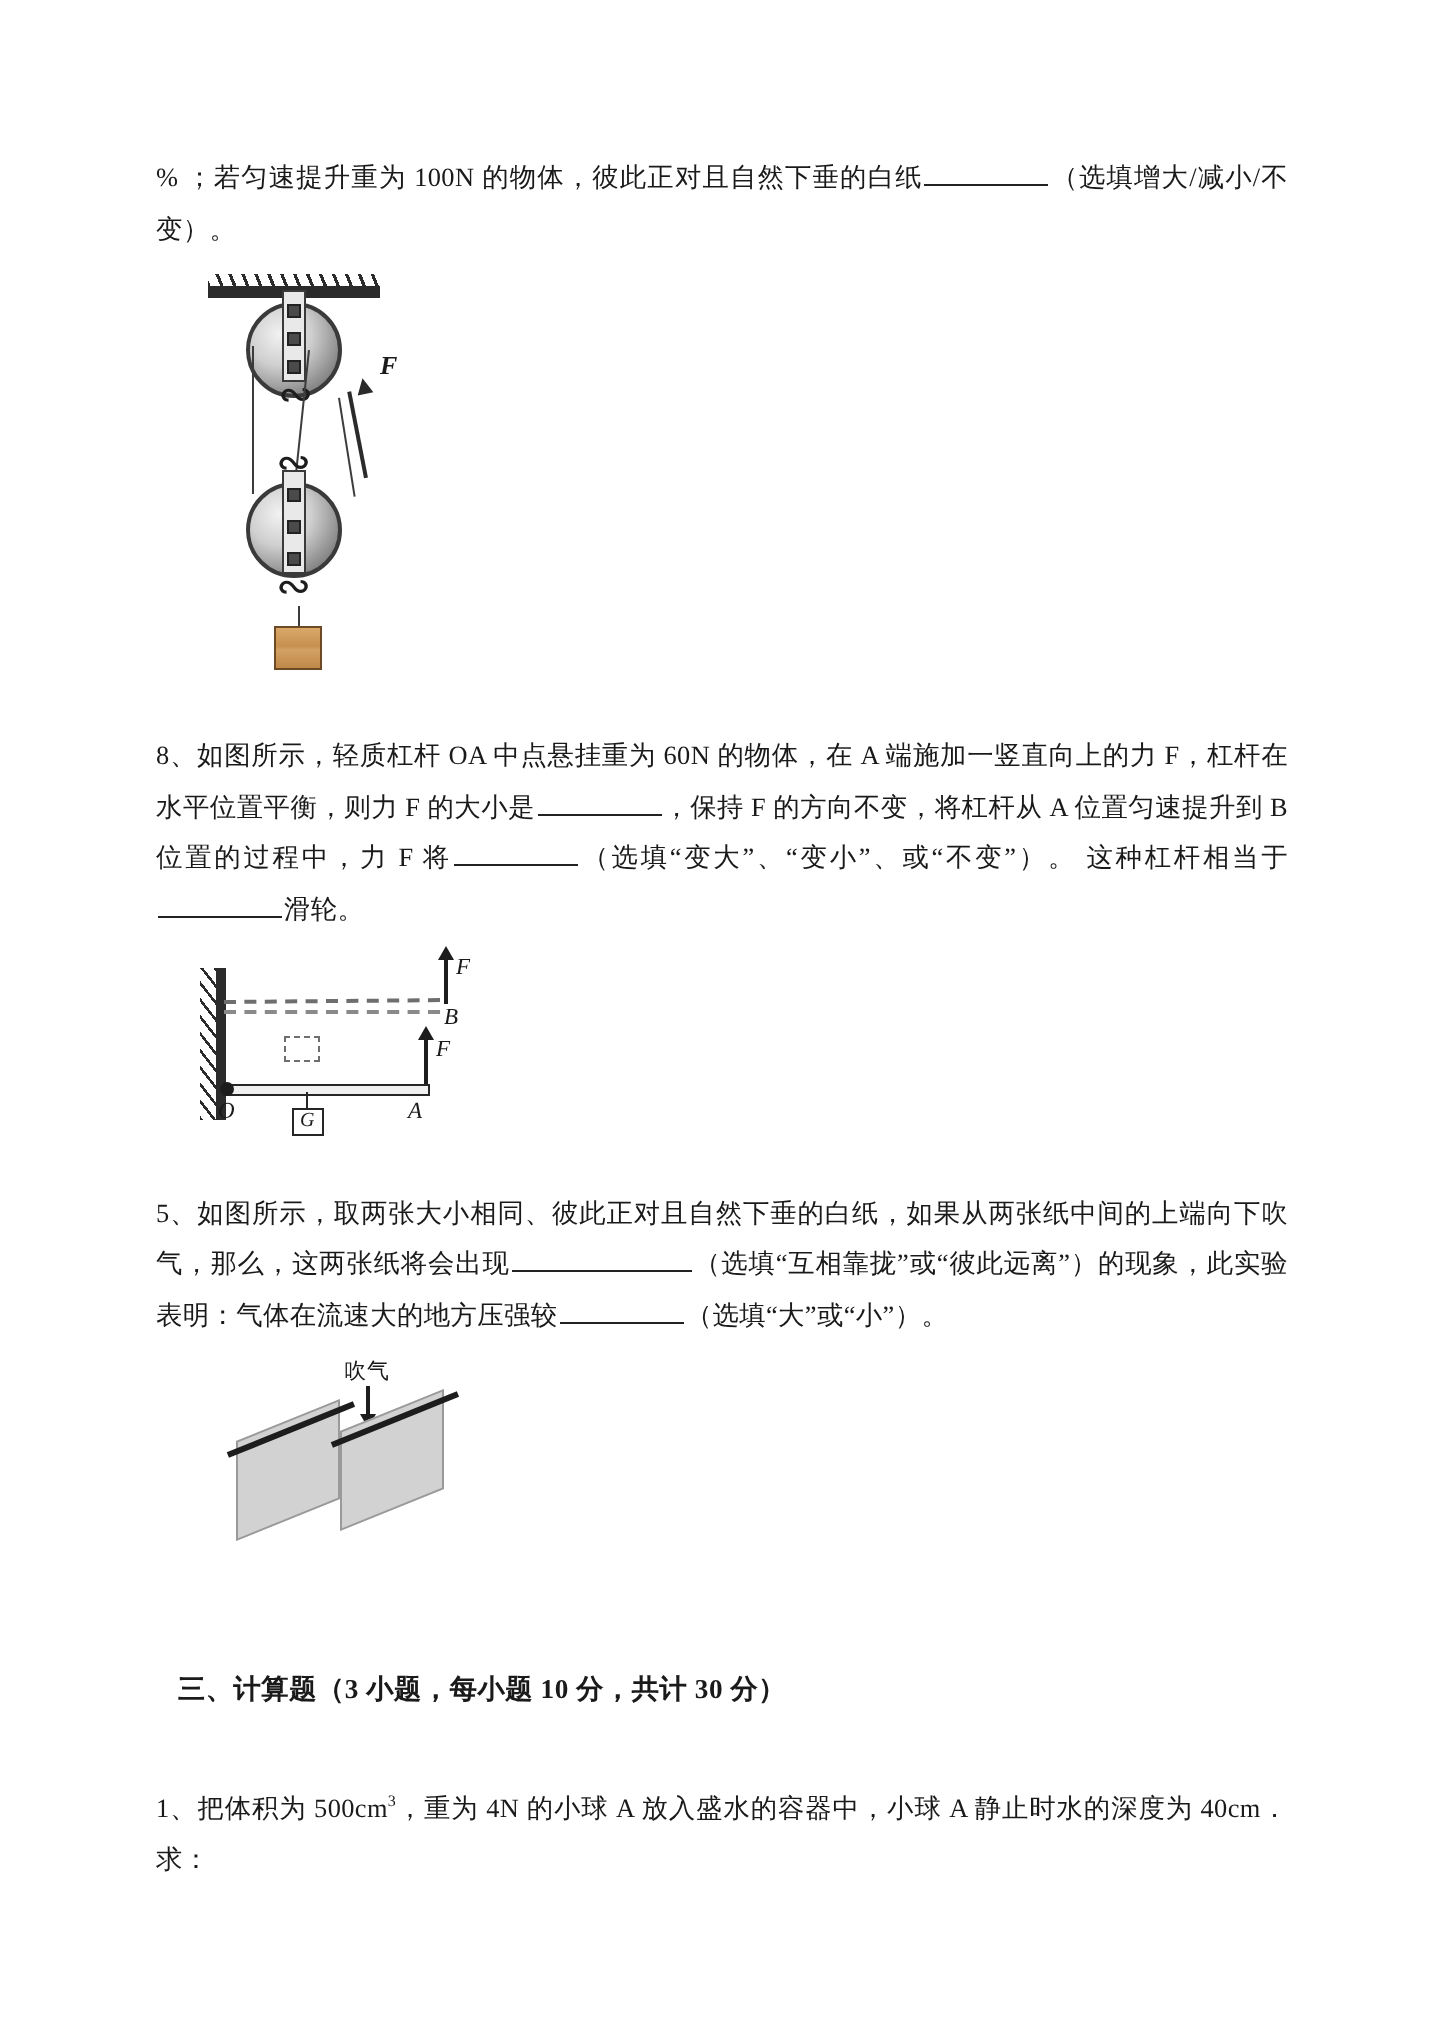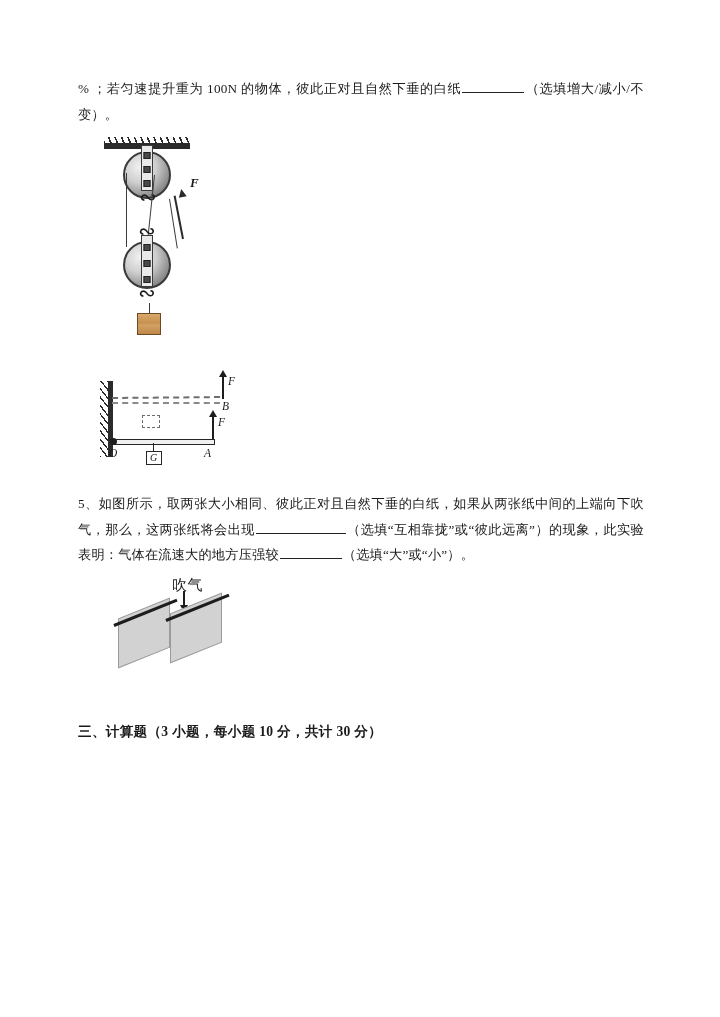--- a/index.html
+++ b/index.html
@@ -259,21 +259,21 @@
   }
   .rod {
     position: absolute;
     height: 3.4px;
     background: #1d1d1d;
     transform-origin: left center;
   }
   .blow-label {
     position: absolute;
     left: 56px; top: -2px;
-    font-size: 15px;
+    font-size: 11px;
     font-family: Liberation Sans, sans-serif;
     color: #1a1a1a;
     letter-spacing: 0.5px;
   }
   .blow-arrow {
     position: absolute;
     left: 67px; top: 13px;
     width: 1.6px; height: 15px;
     background: #1d1d1d;
   }
@@ -282,21 +282,21 @@
     position: absolute;
     left: -3.3px; bottom: -6px;
     border-left: 4.2px solid transparent;
     border-right: 4.2px solid transparent;
     border-top: 7px solid #1d1d1d;
   }
 
   .section-head {
     font-size: 13.6px;
     font-weight: bold;
-    margin: 0;
+    margin: 11px;
     line-height: 24px;
     letter-spacing: 0.3px;
   }
   .sp-md { height: 20px; }
   .sp-lg { height: 28px; }
   .sup { font-size: 8px; vertical-align: super; }
 </style>
 </head>
 <body>
 
@@ -337,20 +337,21 @@
       <div class="rope" style="left:52.5px; top:166px; height:14px; width:1.6px;"></div>
       <div class="block-weight"></div>
 
       <div class="arrowline" style="left:86px; top:58px; height:44px; transform: rotate(-11deg);"></div>
       <div style="position:absolute; left:82px; top:52px; width:0;height:0; border-left:4px solid transparent; border-right:4px solid transparent; border-bottom:8px solid #2b2b2b; transform: rotate(-11deg);"></div>
       <div class="label-F" style="left:94px; top:38px;">F</div>
     </div>
 
     <div class="sp-lg"></div>
 
+    <p class="para"><span>8、如图所示，轻质杠杆 OA 中点悬挂重为 60N 的物体，在 A 端施加一竖直向上的力 F，杠杆在水平位置平衡，则力 F 的大小是</span><span class="blank b-md"></span><span>，保持 F 的方向不变，将杠杆从 A 位置匀速提升到 B 位置的过程中，力 F 将</span><span class="blank b-md"></span><span>（选填“变大”、“变小”、或“不变”）。 这种杠杆相当于</span><span class="blank b-md"></span><span>滑轮。</span></p>
 
     <div class="fig-lever">
       <div class="wall-hatch"></div>
       <div class="wall"></div>
 
       <div class="dashed-bar"></div>
       <div class="dashed-bar2"></div>
       <div class="dashed-box"></div>
 
       <div class="arrow-up" style="left:122px; top:2px; height:24px;"></div>
@@ -386,15 +387,16 @@
 
     <div class="sp-md"></div>
 
 
     <div class="sp-lg"></div>
 
     <p class="section-head">三、计算题（3 小题，每小题 10 分，共计 30 分）</p>
 
     <div class="sp-md"></div>
 
+    <p class="para"><span>1、把体积为 500cm</span><span class="sup">3</span><span>，重为 4N 的小球 A 放入盛水的容器中，小球 A 静止时水的深度为 40cm．求：</span></p>
 
   </div>
 </div>
 
 </body></html>

